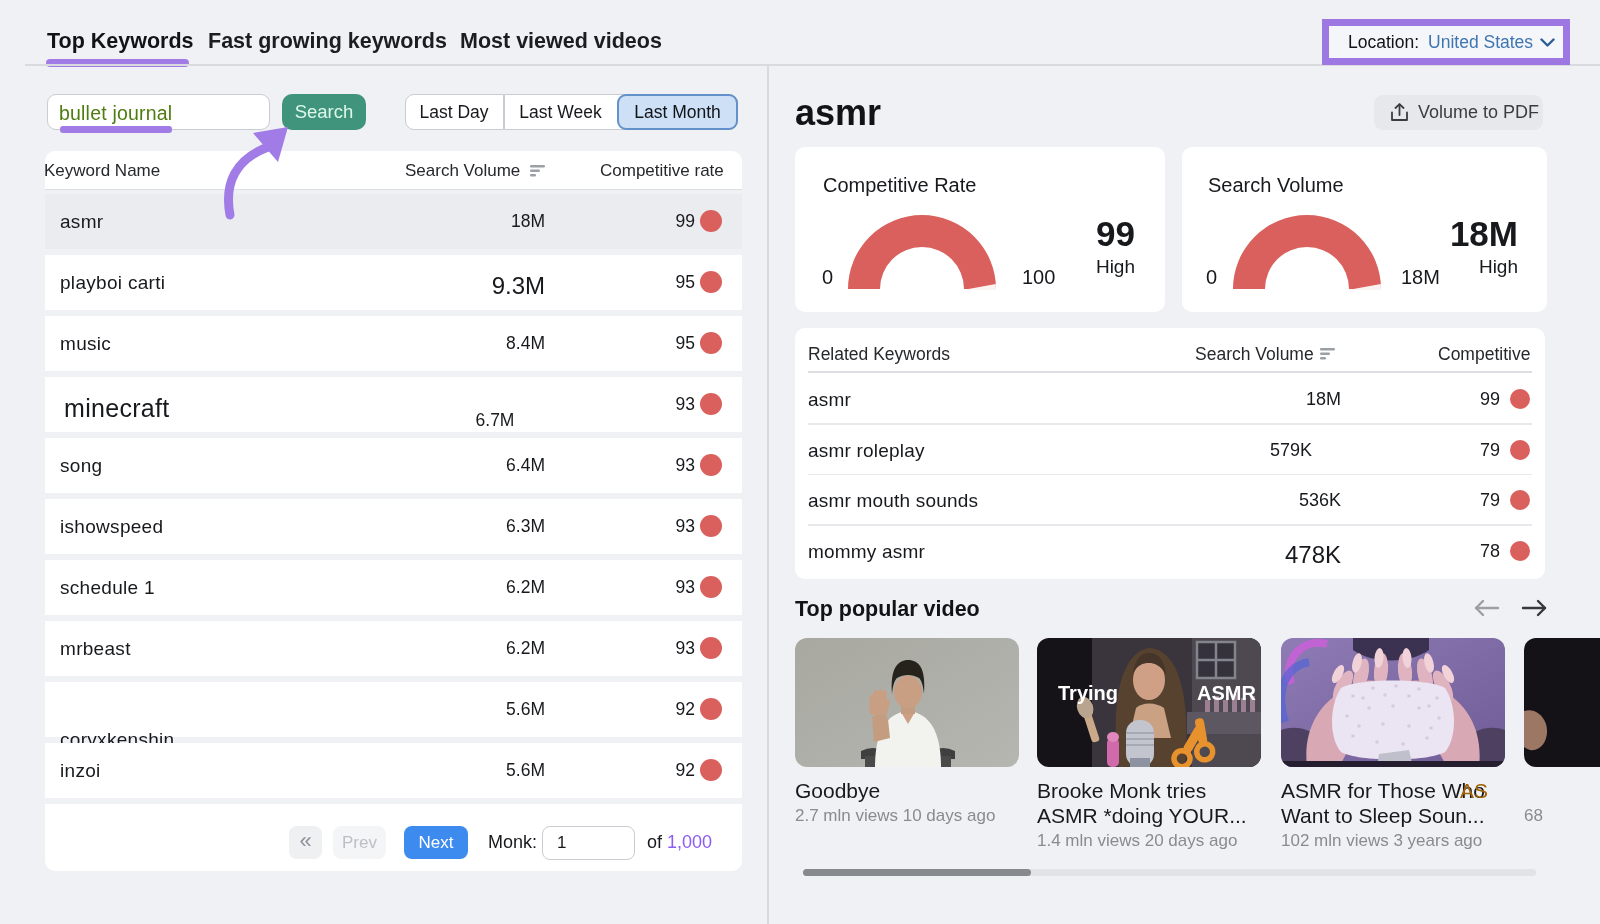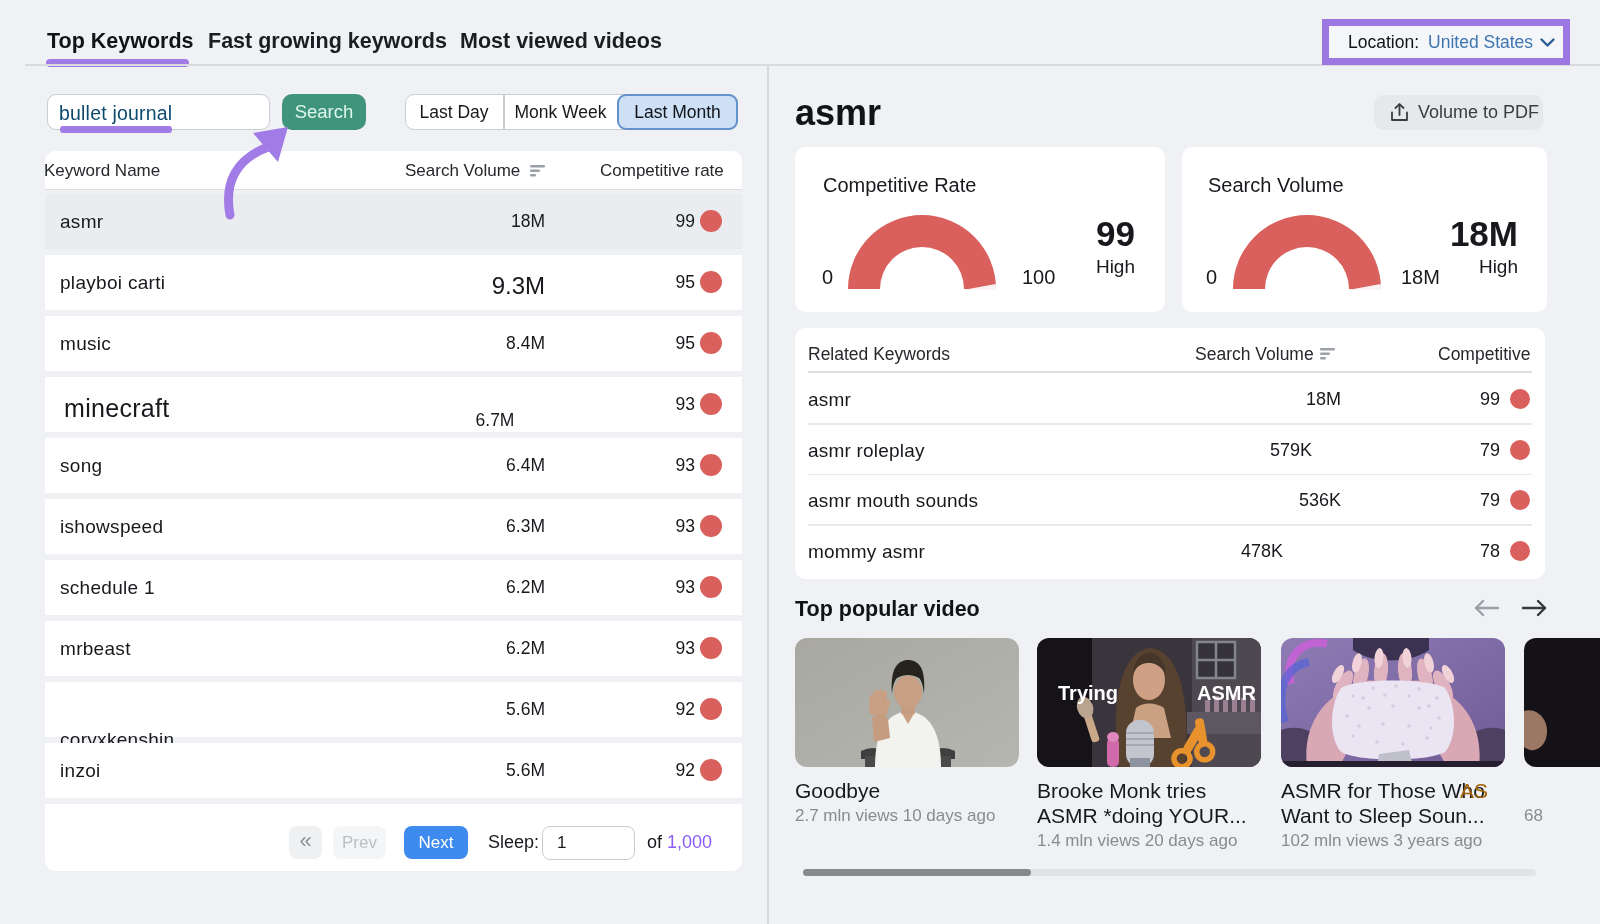--- a/index.html
+++ b/index.html
@@ -20,36 +20,36 @@
 
 <div class="abs" style="left:1322px; top:19px; width:248px; height:46px; border:7px solid #9d77e2; background:#f5f6f9; display:flex; align-items:center; white-space:nowrap; overflow:hidden; z-index:10;">
   <span style="margin-left:19px; font-size:17.5px; color:#111318;">Location:</span>
   <span style="margin-left:9px; font-size:17.5px; color:#3e76b0;">United States</span>
   <svg width="15" height="9" style="margin-left:7px; flex:none;" viewBox="0 0 15 9">
       <path d="M1.5 1.5 L7.5 7.5 L13.5 1.5" fill="none" stroke="#2c5d96" stroke-width="2.4" stroke-linecap="round" stroke-linejoin="round"></path>
     </svg>
 </div>
 
 <div class="abs" style="left:47px; top:94px; width:223px; height:36px; background:#fff; border:1.5px solid #c9ccd1; border-radius:9px;"></div>
-<div class="abs" style="left:59px; top:102px; font-size:19.5px; letter-spacing:0.2px; color:#0c4a6e;">bullet journal</div>
+<div class="abs" style="left:59px; top:102px; font-size:19.5px; letter-spacing:0.2px; color:#4d7c0f;">bullet journal</div>
 <div class="abs" style="left:60px; top:126px; width:112px; height:7px; background:#a27ce6; border-radius:3px;"></div>
 
 <div class="abs" style="left:282px; top:94px; width:84px; height:36px; background:#40947c; border-radius:10px; display:flex; align-items:center; justify-content:center;">
   <span style="font-size:18.5px; color:#ddf7ea;">Search</span>
 </div>
 
 <svg class="abs" style="left:222px; top:121px; z-index:30;" width="80" height="100" viewBox="0 0 80 100">
   <path d="M8 94 C2 62 14 38 46 26" fill="none" stroke="#a27ce6" stroke-width="9" stroke-linecap="round"></path>
   <polygon points="66,6 31,12 56,41" fill="#a27ce6"></polygon>
 </svg>
 
 <div class="abs" style="left:405px; top:94px; width:333px; height:36px; background:#fff; border:1.5px solid #c9ccd1; border-radius:9px;"></div>
 <div class="abs" style="left:503px; top:94px; width:1.5px; height:36px; background:#c9ccd1;"></div>
 <div class="abs" style="left:405px; top:94px; width:98px; height:36px; display:flex; align-items:center; justify-content:center; font-size:17.5px;">Last Day</div>
-<div class="abs" style="left:503px; top:94px; width:115px; height:36px; display:flex; align-items:center; justify-content:center; font-size:17.5px;">Monk Week</div>
+<div class="abs" style="left:503px; top:94px; width:115px; height:36px; display:flex; align-items:center; justify-content:center; font-size:17.5px;">Last Week</div>
 <div class="abs" style="left:617px; top:94px; width:121px; height:36px; background:#cde0f6; border:2px solid #6391c9; border-radius:9px; display:flex; align-items:center; justify-content:center; font-size:17.5px; color:#111318;">Last Month</div>
 
 <div class="abs" style="left:45px; top:151px; width:697px; height:39px; background:#fff; border-radius:10px 10px 0 0; border-bottom:1.5px solid #dcdee2;"></div>
 <div class="abs" style="left:44px; top:161px; font-size:17px; color:#26282c;">Keyword Name</div>
 <div class="abs" style="left:405px; top:161px; font-size:17px; color:#26282c;">Search Volume</div>
 <svg class="abs" style="left:530px; top:165px;" width="17" height="12" viewBox="0 0 17 12">
     <g fill="#9aa0a6">
       <rect x="0" y="0" width="15" height="2.4" rx="1.2"></rect>
       <rect x="0" y="4.5" width="10" height="2.4" rx="1.2"></rect>
       <rect x="0" y="9" width="6" height="2.4" rx="1.2"></rect>
@@ -109,21 +109,21 @@
 <div class="abs" style="left:615px; top:760px; width:80px; text-align:right; font-size:17.5px;">92</div>
 <div class="abs" style="left:700px; top:759px; width:22px; height:22px; border-radius:50%; background:#d9605c;"></div>
 </div>
 
 <div class="abs" style="left:45px; top:804px; width:697px; height:67px; background:#fff; border-radius:0 0 10px 10px;"></div>
 <div class="abs" style="left:289px; top:826px; width:33px; height:33px; background:#eef0f2; border-radius:8px; display:flex; align-items:center; justify-content:center;">
   <span style="font-size:22px; color:#8d939b; margin-top:-4px;">«</span>
 </div>
 <div class="abs" style="left:333px; top:826px; width:53px; height:33px; background:#f4f5f6; border-radius:8px; display:flex; align-items:center; justify-content:center; font-size:17px; color:#bcc0c6;">Prev</div>
 <div class="abs" style="left:404px; top:826px; width:64px; height:33px; background:#3e8bf0; border-radius:8px; display:flex; align-items:center; justify-content:center; font-size:17px; color:#fff;">Next</div>
-<div class="abs" style="left:488px; top:832px; font-size:18px; color:#17191d;">Sleep:</div>
+<div class="abs" style="left:488px; top:832px; font-size:18px; color:#17191d;">Monk:</div>
 <div class="abs" style="left:542px; top:826px; width:93px; height:34px; background:#fff; border:1.5px solid #c9ccd1; border-radius:8px; display:flex; align-items:center;">
     <span style="margin-left:14px; font-size:17px;">1</span>
   </div>
 <div class="abs" style="left:647px; top:832px; font-size:18px; color:#17191d;">of <span style="color:#8b5cf6;">1,000</span></div>
 
 <div class="abs" style="left:795px; top:92px; font-size:36px; font-weight:bold; color:#111318;">asmr</div>
 <div class="abs" style="left:1374px; top:95px; width:169px; height:35px; background:#e7e8eb; border-radius:9px; display:flex; align-items:center;">
   <svg width="17" height="19" viewBox="0 0 17 19" style="margin-left:17px;">
       <g fill="none" stroke="#3a3c40" stroke-width="1.8" stroke-linecap="round" stroke-linejoin="round">
         <path d="M8.5 12 V1.5"></path>
@@ -178,21 +178,21 @@
 <div class="abs" style="left:1241px; top:439.5px; width:100px; text-align:center; font-size:18px;">579K</div>
 <div class="abs" style="left:1420px; top:439.5px; width:80px; text-align:right; font-size:18px;">79</div>
 <div class="abs" style="left:1510px; top:439.5px; width:20px; height:20px; border-radius:50%; background:#d9605c;"></div>
 <div class="abs" style="left:808px; top:473.5px; width:724px; height:1.5px; background:#e7e9ec;"></div>
 <div class="abs" style="left:808px; top:490.0px; font-size:19px; letter-spacing:0.2px;">asmr mouth sounds</div>
 <div class="abs" style="left:1241px; top:490.0px; width:100px; text-align:right; font-size:18px;">536K</div>
 <div class="abs" style="left:1420px; top:490.0px; width:80px; text-align:right; font-size:18px;">79</div>
 <div class="abs" style="left:1510px; top:490.0px; width:20px; height:20px; border-radius:50%; background:#d9605c;"></div>
 <div class="abs" style="left:808px; top:524.0px; width:724px; height:1.5px; background:#e7e9ec;"></div>
 <div class="abs" style="left:808px; top:540.5px; font-size:19px; letter-spacing:0.2px;">mommy asmr</div>
-<div class="abs" style="left:1241px; top:540.5px; width:100px; text-align:left; font-size:18px;">478K</div>
+<div class="abs" style="left:1241px; top:540.5px; width:100px; text-align:right; font-size:24px;">478K</div>
 <div class="abs" style="left:1420px; top:540.5px; width:80px; text-align:right; font-size:18px;">78</div>
 <div class="abs" style="left:1510px; top:540.5px; width:20px; height:20px; border-radius:50%; background:#d9605c;"></div>
 </div>
 
 <div class="abs" style="left:795px; top:597px; font-size:21.5px; font-weight:bold; color:#111318;">Top popular video</div>
 <svg class="abs" style="left:1472px; top:598px;" width="30" height="20" viewBox="0 0 30 20">
     <g fill="none" stroke="#9aa0a6" stroke-width="2.4" stroke-linecap="round" stroke-linejoin="round">
       <path d="M26 10 H4"></path>
       <path d="M11 3 L4 10 L11 17"></path>
     </g>

